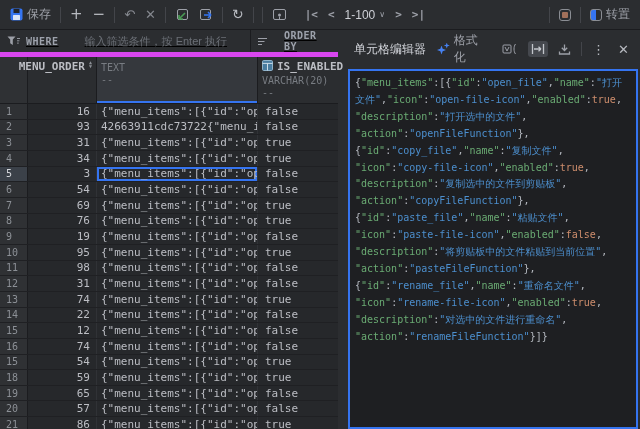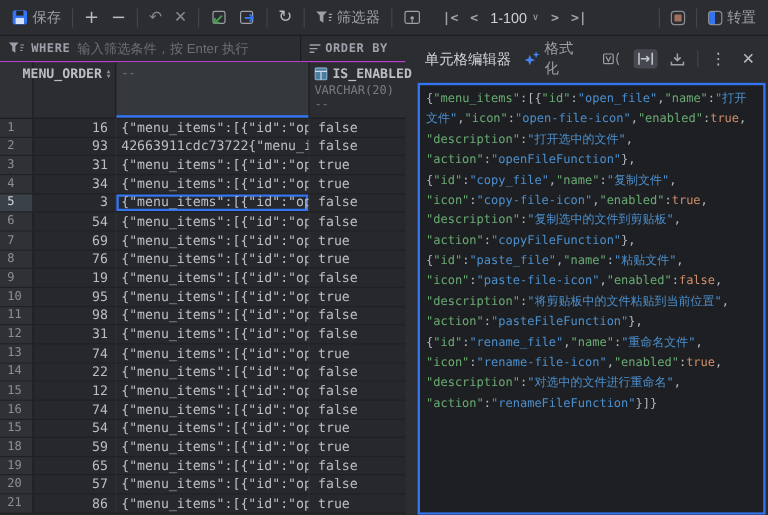--- a/index.html
+++ b/index.html
@@ -25,34 +25,34 @@
     background:linear-gradient(90deg,#3574F0 0 50%, transparent 50%); }
   .right-group { margin-left:auto; display:flex; align-items:center; gap:2px; }
 
   
   .content { flex:1; display:flex; min-height:0; }
   .left { width:338px; flex:0 0 338px; display:flex; flex-direction:column; background:#26282B; }
   .splitter { flex:0 0 6px; background:#2B2D30; cursor:col-resize; }
   .panel { flex:1; display:flex; flex-direction:column; background:#2B2D30; min-width:0; }
 
   
-  .filter-bar { flex:0 0 22px; background:#2B2D30; border-bottom:1px solid #d946ef;
-    display:flex; align-items:center; font-family:"DejaVu Sans Mono", monospace; }
+  .filter-bar { flex:0 0 22px; background:#2B2D30; border-bottom:5px solid #d946ef;
+    display:flex; align-items:center; font-family:"DejaVu Sans Mono", monospace;text-decoration:underline; }
   .where-box { flex:1; display:flex; align-items:center; gap:6px; padding:0 7px; height:100%; }
   .where-label { color:#9DA2AC; font-size:10px; font-weight:bold; letter-spacing:.5px; }
-  .where-ph { color:#6B6F76; font-size:11px; font-family:"Liberation Sans", sans-serif; }
-  .orderby-box { flex:0 0 88px; height:100%; display:flex; align-items:center; gap:3px;
+  .where-ph { color:#6B6F76; font-size:11px; font-family:"Liberation Sans", sans-serif;margin-left:20px; }
+  .orderby-box { flex:0 0 88px; height:100%; display:flex; align-items:center; gap:16px;
     border-left:1px solid #1B1C1F; padding:0 6px; }
   .orderby-label { color:#9DA2AC; font-size:10px; font-weight:bold; letter-spacing:.5px; }
 
   
   .grid-header { flex:0 0 47px; display:flex; background:#2B2D30; border-bottom:1px solid #1B1C1F;
     font-family:"DejaVu Sans Mono", monospace; }
   .hcol { border-right:1px solid #1B1C1F; padding:3px 4px 0 4px; position:relative; }
-  .hcol .hname { color:#BCBEC4; font-size:11px; font-weight:bold; display:flex; align-items:center; gap:4px; }
+  .hcol .hname { color:#BCBEC4; font-size:11px; font-weight:bold; display:flex; gap:4px; }
   .hcol .htype { color:#787C82; font-size:10px; margin-top:2px; }
   .hcol .hnull { color:#787C82; font-size:10px; margin-top:1px; }
   .h-gutter { width:28px; flex:0 0 28px; background:#2F3134; }
   .h-order { width:69px; flex:0 0 69px; }
   .h-order .hname { justify-content:flex-end; }
   .h-json { width:161px; flex:0 0 161px; background:#35383D; }
   .h-json::after { content:""; position:absolute; left:0; right:0; bottom:0; height:2px; background:#3574F0; }
   .h-enabled { flex:1; border-right:none; }
   .sort-ctl { display:inline-flex; flex-direction:column; line-height:4px; font-size:5px; color:#8C9096; margin-left:auto; }
 
@@ -138,29 +138,20 @@
             <rect x="1.5" y="1.5" width="10" height="10" rx="1.5" fill="none" stroke="#9DA0A8"></rect>
             <path d="M5 7 L12 7 M12 7 L9 4 M12 7 L9 10" stroke="#3574F0" stroke-width="1.6" fill="none"></path>
           </svg>
       </span>
     </div>
     <div class="tb-sep"></div>
     <div class="tb-btn">
         <span class="glyph" style="font-size:14px;">↻</span>
       </div>
     <div class="tb-sep"></div>
-    <div class="tb-btn">
-      <span>
-        <svg width="14" height="12" viewBox="0 0 14 12">
-            <path d="M0.5 0.5 H9.5 L6.5 4 V10 L3.5 8 V4 Z" fill="#9DA0A8"></path>
-            <path d="M11 3 H14 M11 5.5 H13.5 M11 8 H13" stroke="#9DA0A8" stroke-width="1"></path>
-          </svg>
-      </span>
-      <span>筛选器</span>
-    </div>
     <div class="tb-sep"></div>
     <div class="tb-btn">
       <span>
         <svg width="15" height="13" viewBox="0 0 15 13">
             <rect x="1.5" y="1.5" width="12" height="10" rx="1.5" fill="none" stroke="#9DA0A8"></rect>
             <circle cx="7.5" cy="7" r="1.5" fill="#9DA0A8"></circle>
             <path d="M7.5 8.5 V11" stroke="#9DA0A8"></path>
           </svg>
       </span>
     </div>
@@ -230,20 +221,21 @@
             <span>MENU_ORDER</span>
             <span class="sort-ctl">
                 <span>▲</span>
                 <span>▼</span>
               </span>
           </div>
           <div class="htype"></div>
           <div class="hnull"></div>
         </div>
         <div class="hcol h-json">
+          <div class="htype">TEXT</div>
           <div class="hnull">--</div>
         </div>
         <div class="hcol h-enabled">
           <div class="hname">
             <span>
               <svg width="11" height="11" viewBox="0 0 11 11">
                   <rect x="0.5" y="0.5" width="10" height="10" rx="1.2" fill="#4A7DA0" stroke="#8FB3CB"></rect>
                   <path d="M0.5 3.4 H10.5 M5.5 3.4 V10.5" stroke="#CBDCE8" stroke-width="1"></path>
                 </svg>
             </span>

